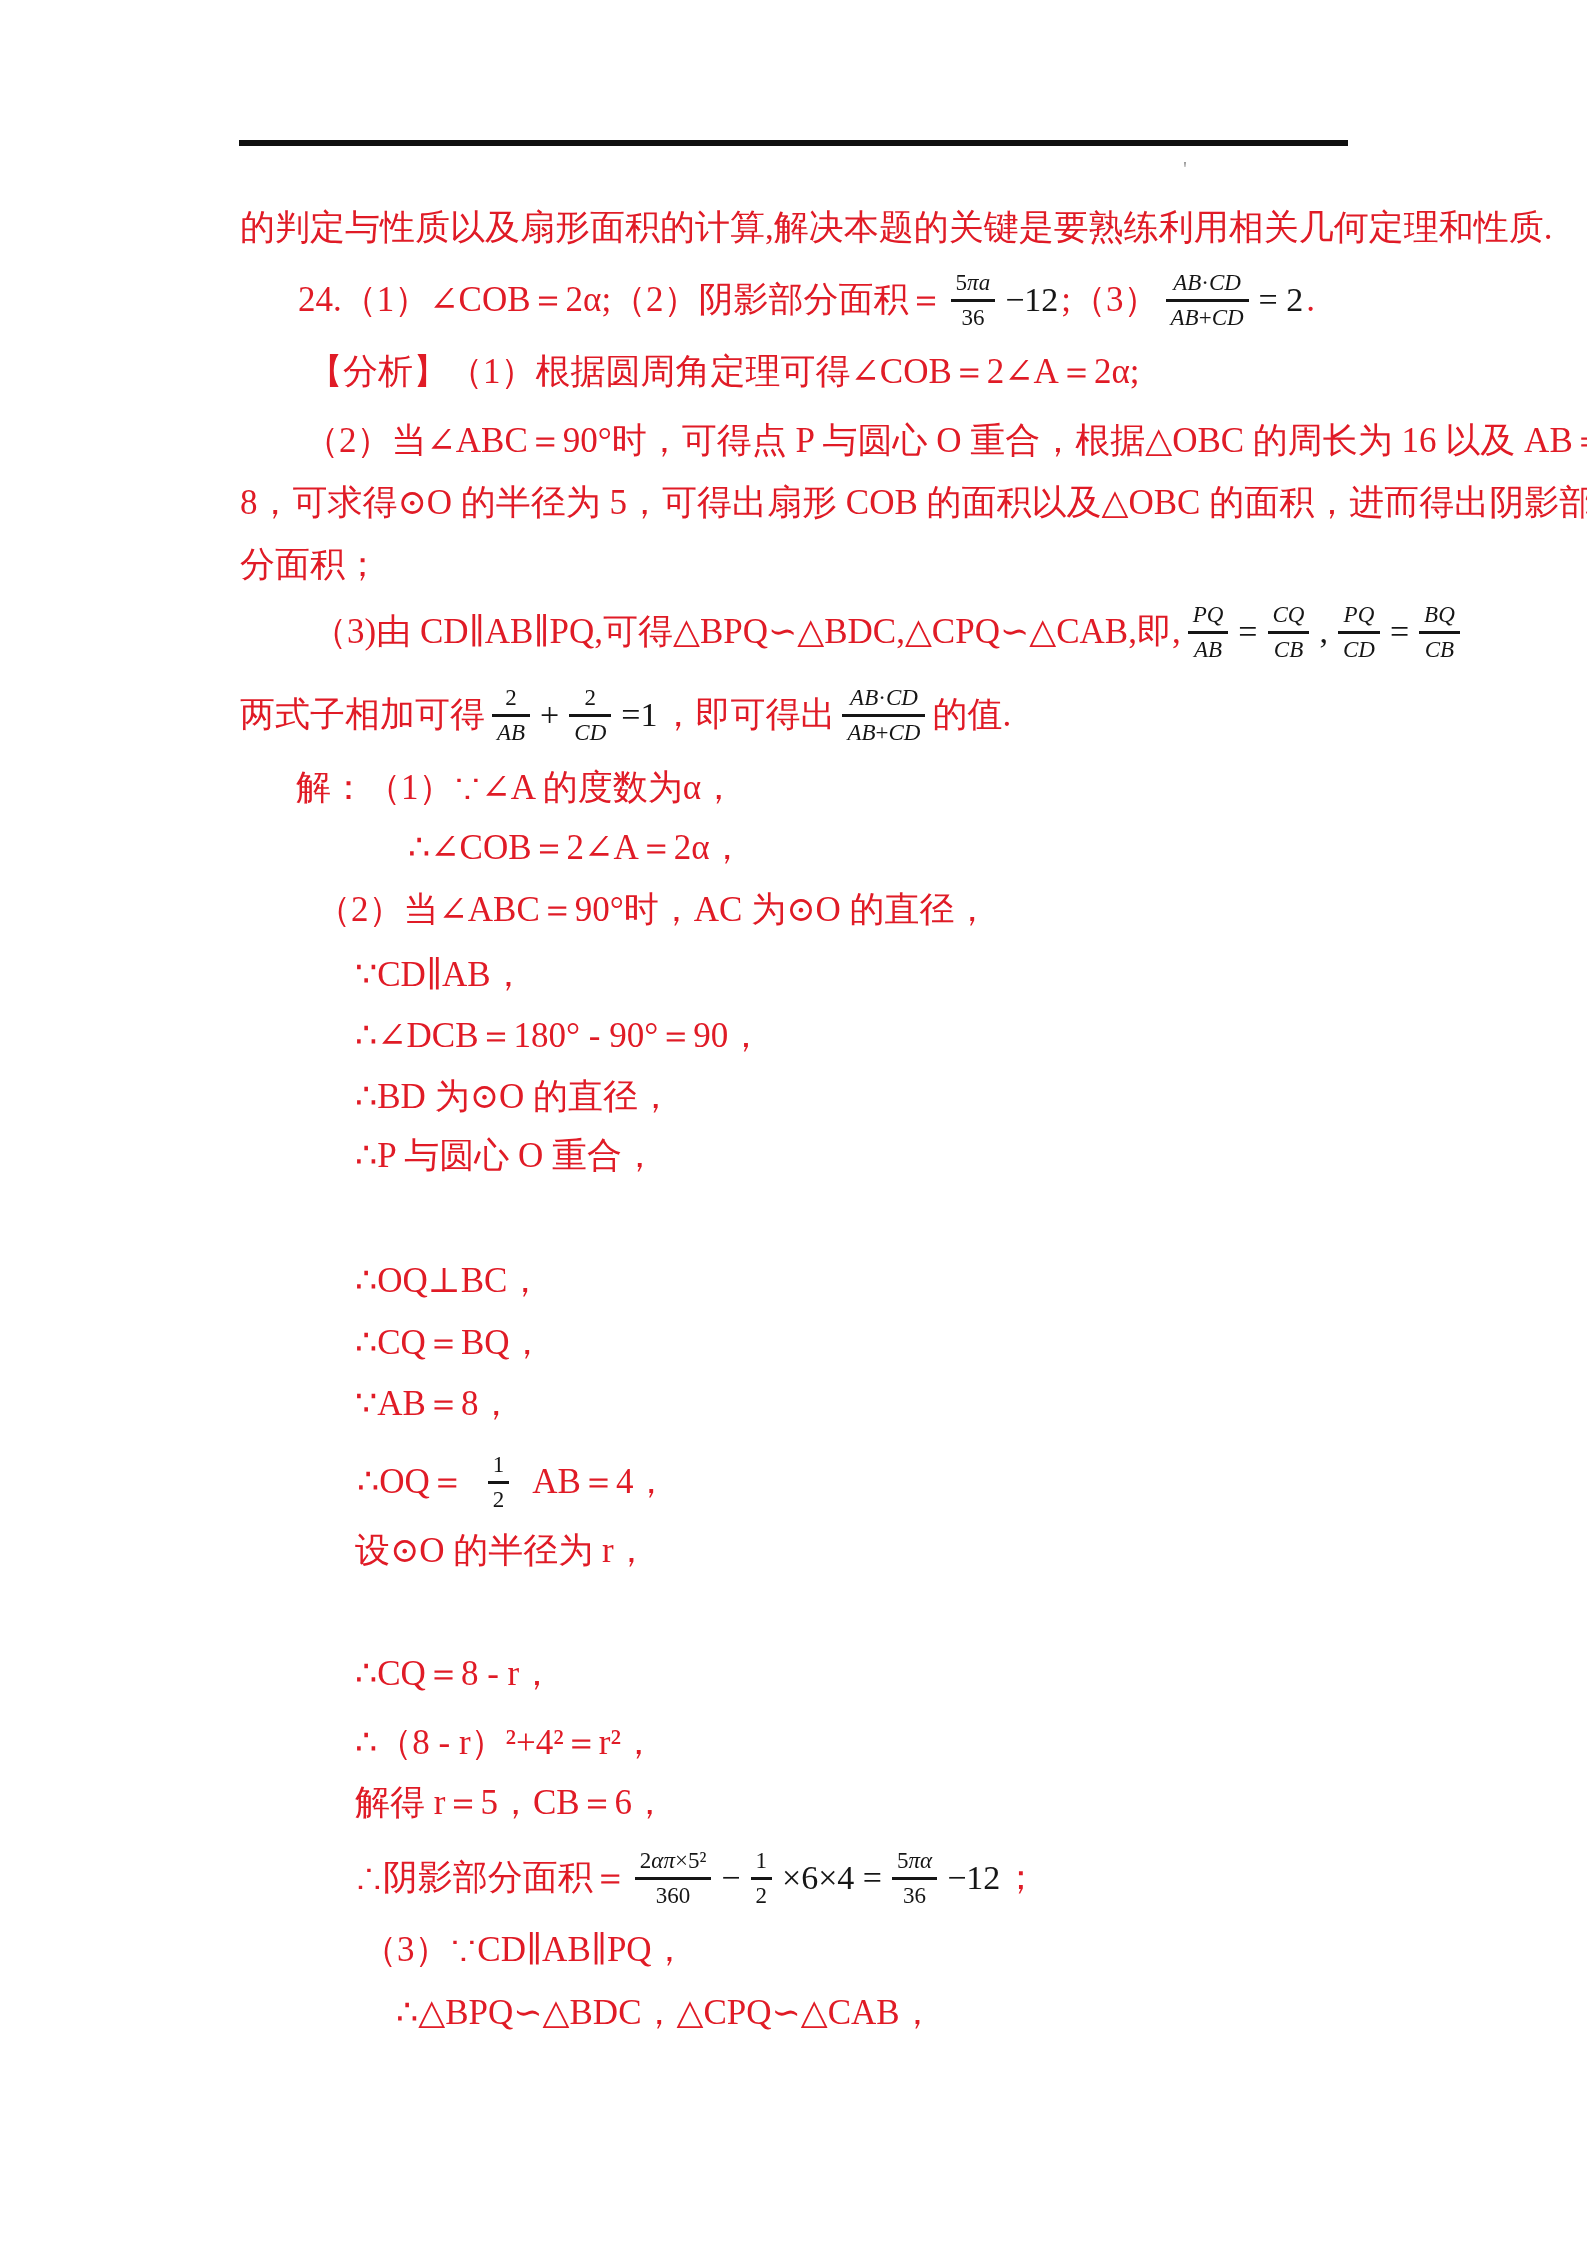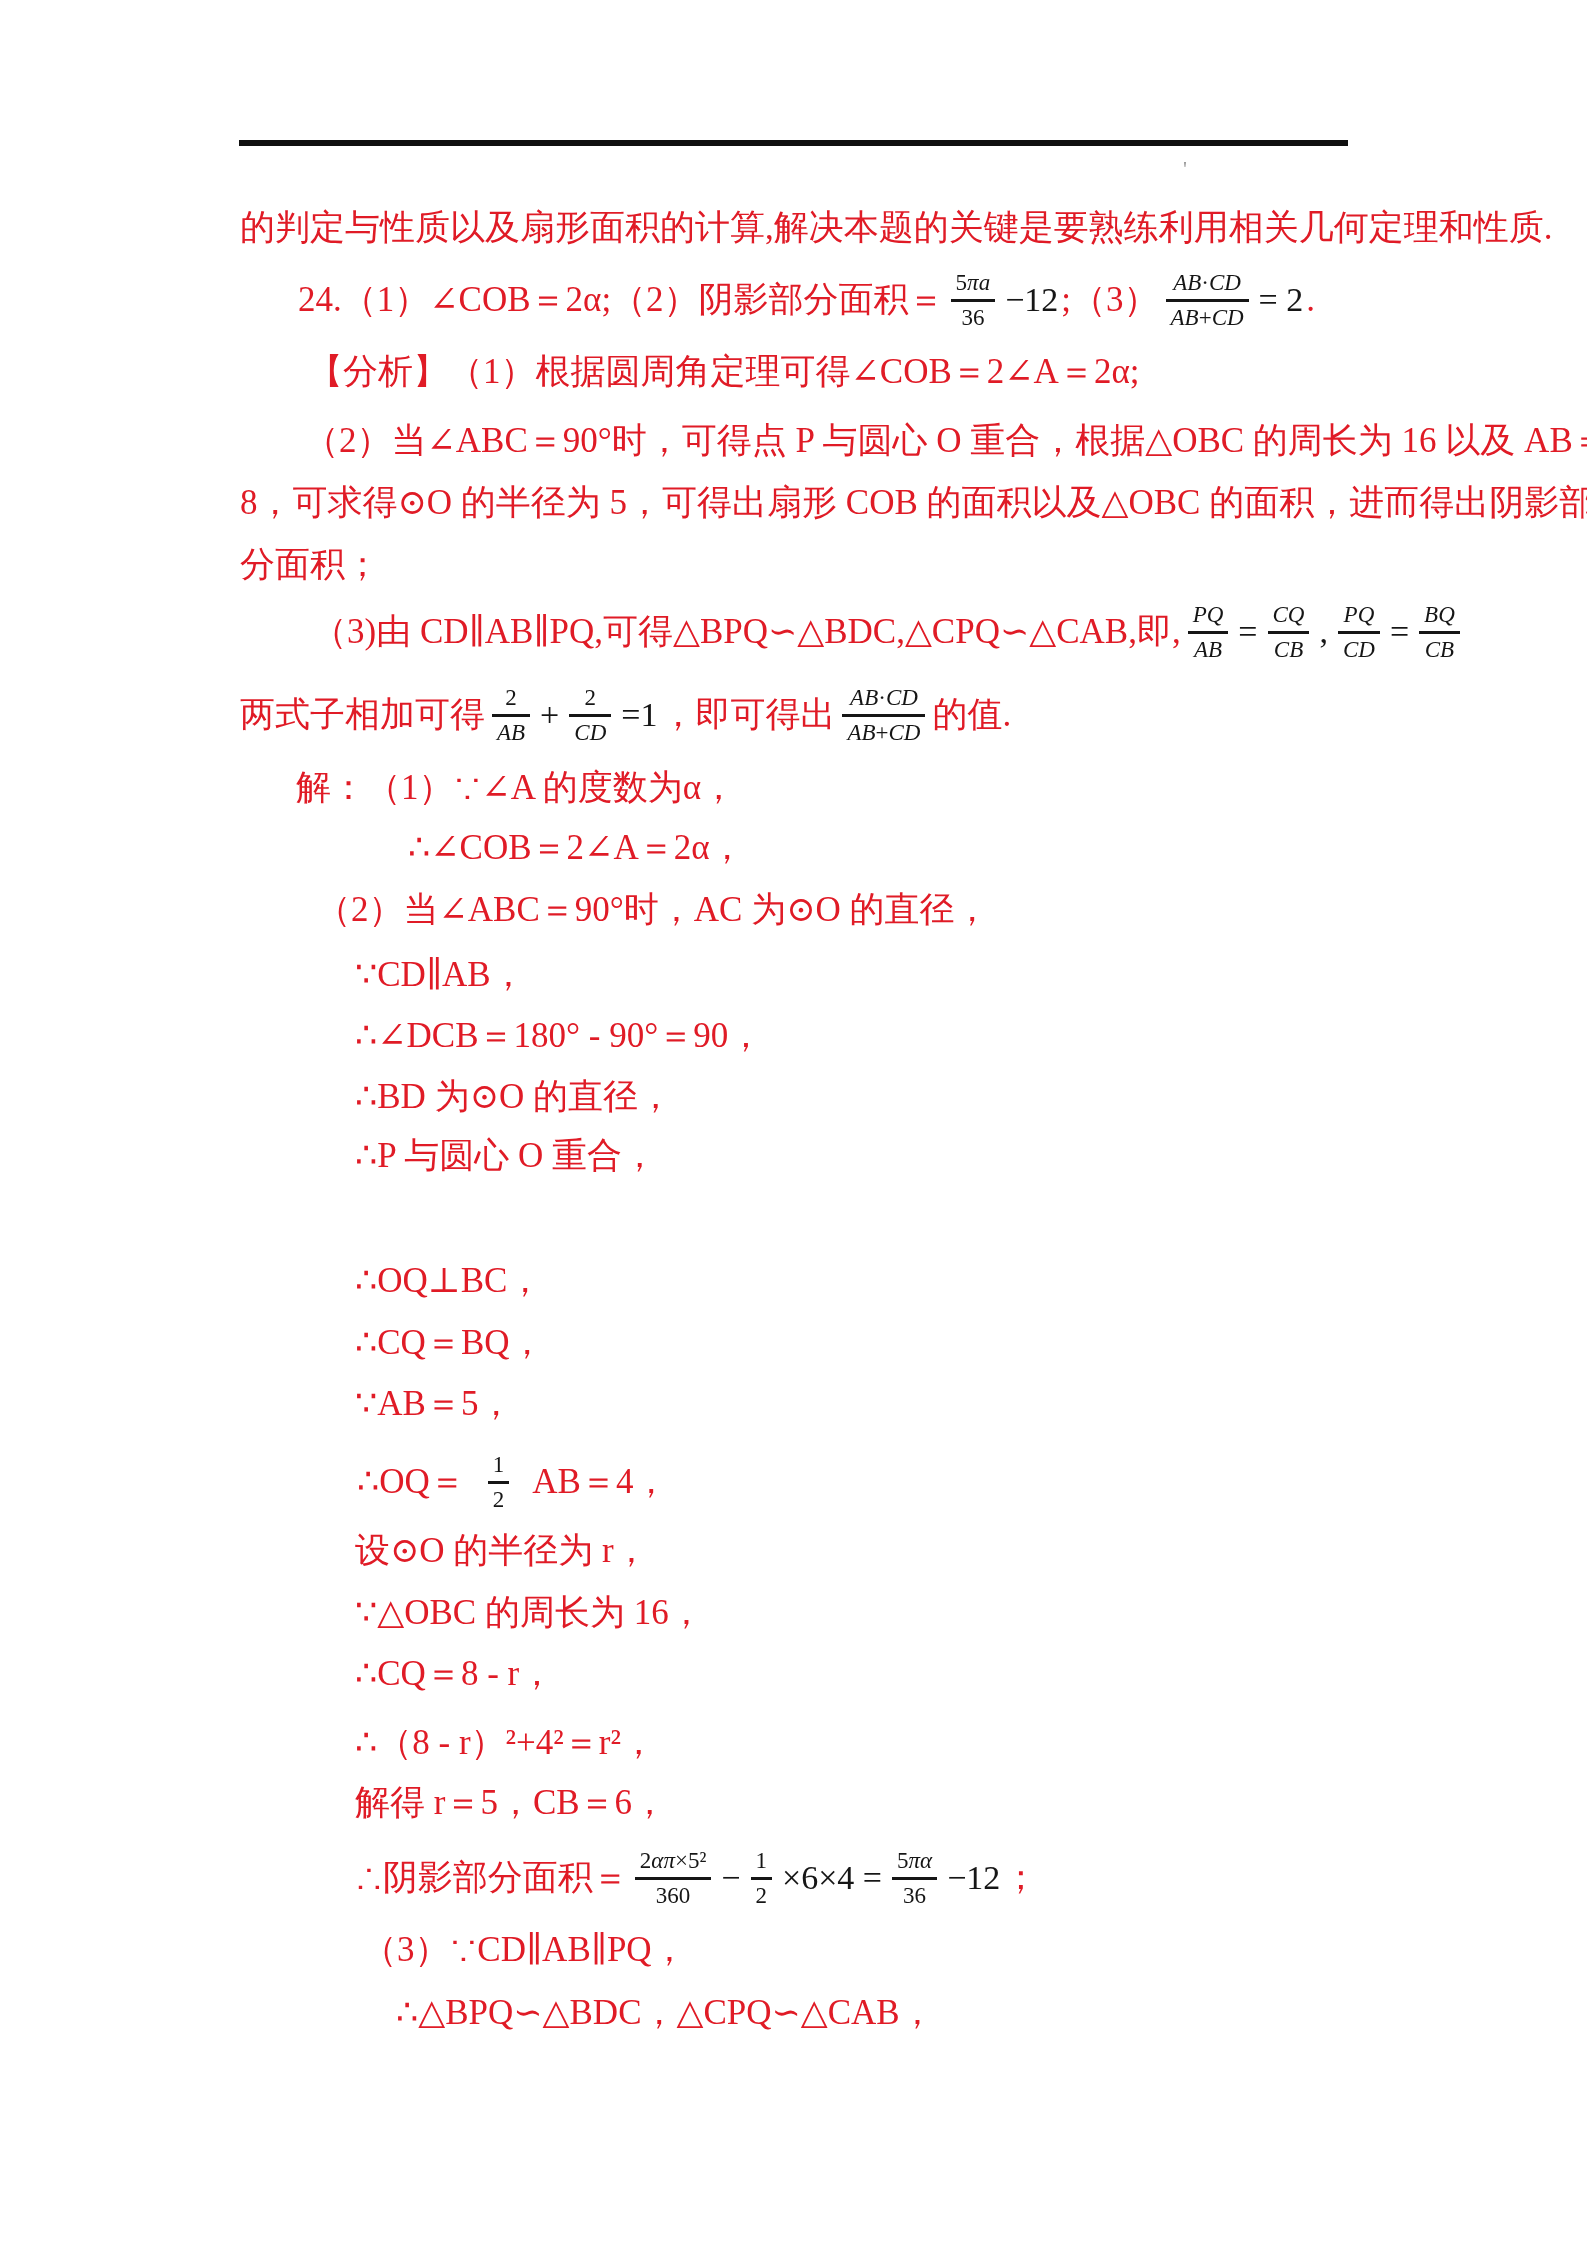--- a/index.html
+++ b/index.html
@@ -71,23 +71,22 @@
     <div class="line" style="left: 240px; top: 660px; height: 110px;"><span class="seg-t">两式子相加可得</span><span class="frac"><span class="num">2</span><span class="bar"></span><span class="den"><i>AB</i></span></span><span class="seg-m">+</span><span class="frac"><span class="num">2</span><span class="bar"></span><span class="den"><i>CD</i></span></span><span class="seg-m">=1</span><span class="seg-t">，即可得出</span><span class="frac"><span class="num"><i>AB</i>·<i>CD</i></span><span class="bar"></span><span class="den"><i>AB</i>+<i>CD</i></span></span><span class="seg-t">的值.</span></div>
     <div class="line" style="left: 296px; top: 757px; height: 62px;"><span class="seg-t">解：（1）∵∠A 的度数为α，</span></div>
     <div class="line" style="left: 408px; top: 817px; height: 62px;"><span class="seg-t">∴∠COB＝2∠A＝2α，</span></div>
     <div class="line" style="left: 316px; top: 879px; height: 62px;"><span class="seg-t">（2）当∠ABC＝90°时，AC 为⊙O 的直径，</span></div>
     <div class="line" style="left: 355px; top: 944px; height: 62px;"><span class="seg-t">∵CD∥AB，</span></div>
     <div class="line" style="left: 355px; top: 1005px; height: 62px;"><span class="seg-t">∴∠DCB＝180° - 90°＝90，</span></div>
     <div class="line" style="left: 355px; top: 1066px; height: 62px;"><span class="seg-t">∴BD 为⊙O 的直径，</span></div>
     <div class="line" style="left: 355px; top: 1125px; height: 62px;"><span class="seg-t">∴P 与圆心 O 重合，</span></div>
     <div class="line" style="left: 355px; top: 1250px; height: 62px;"><span class="seg-t">∴OQ⊥BC，</span></div>
     <div class="line" style="left: 355px; top: 1312px; height: 62px;"><span class="seg-t">∴CQ＝BQ，</span></div>
-    <div class="line" style="left: 355px; top: 1373px; height: 62px;"><span class="seg-t">∵AB＝5，</span></div>
+    <div class="line" style="left: 355px; top: 1373px; height: 62px;"><span class="seg-t">∵AB＝8，</span></div>
     <div class="line" style="left: 357px; top: 1427px; height: 110px; gap: 16px;"><span class="seg-t">∴OQ＝</span><span class="frac"><span class="num">1</span><span class="bar"></span><span class="den">2</span></span><span class="seg-t">AB＝4，</span></div>
     <div class="line" style="left: 355px; top: 1520px; height: 62px;"><span class="seg-t">设⊙O 的半径为 r，</span></div>
-    <div class="line" style="left: 355px; top: 1582px; height: 62px;"><span class="seg-t">∵△OBC 的周长为 16，</span></div>
     <div class="line" style="left: 355px; top: 1643px; height: 62px;"><span class="seg-t">∴CQ＝8 - r，</span></div>
     <div class="line" style="left: 355px; top: 1712px; height: 62px;"><span class="seg-t">∴（8 - r）²+4²＝r²，</span></div>
     <div class="line" style="left: 355px; top: 1772px; height: 62px;"><span class="seg-t">解得 r＝5，CB＝6，</span></div>
     <div class="line" style="left: 355px; top: 1823px; height: 110px;"><span class="seg-t">∴阴影部分面积＝</span><span class="frac"><span class="num">2<i>απ</i>×5²</span><span class="bar"></span><span class="den">360</span></span><span class="seg-m">−</span><span class="frac"><span class="num">1</span><span class="bar"></span><span class="den">2</span></span><span class="seg-m">×6×4 =</span><span class="frac"><span class="num">5<i>πα</i></span><span class="bar"></span><span class="den">36</span></span><span class="seg-m">−12</span><span class="seg-t">；</span></div>
     <div class="line" style="left: 362px; top: 1919px; height: 62px;"><span class="seg-t">（3）∵CD∥AB∥PQ，</span></div>
     <div class="line" style="left: 355px; top: 1982px; height: 62px; margin-left: 41px;"><span class="seg-t">∴△BPQ∽△BDC，△CPQ∽△CAB，</span></div>
   </div>
 
 </body></html>

